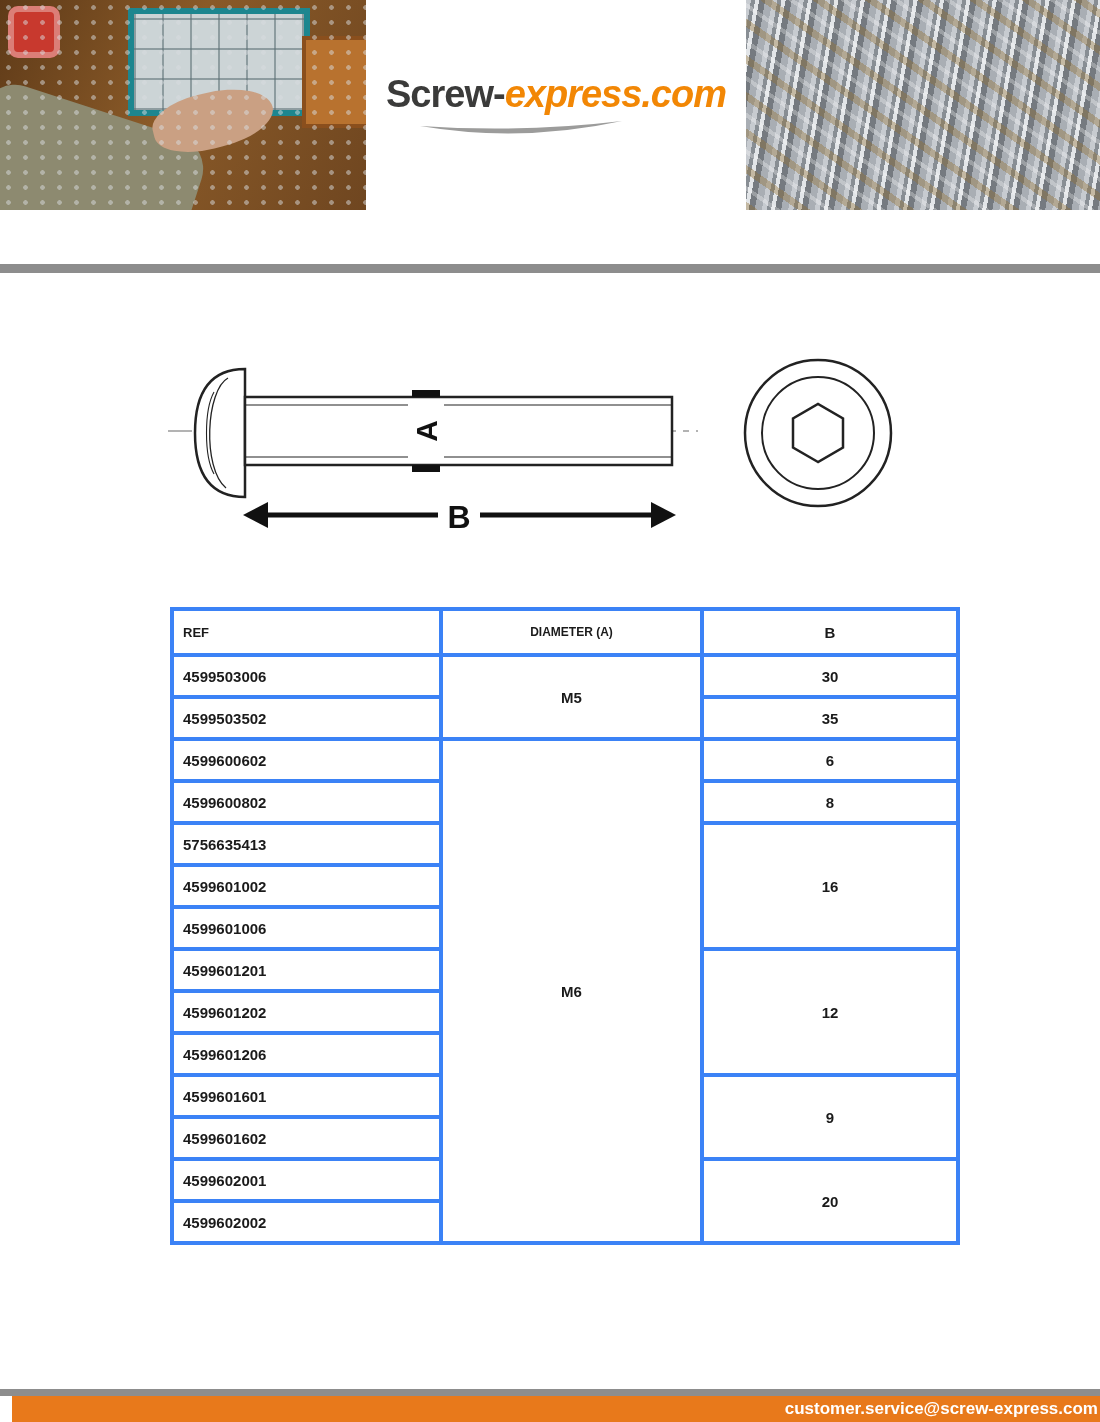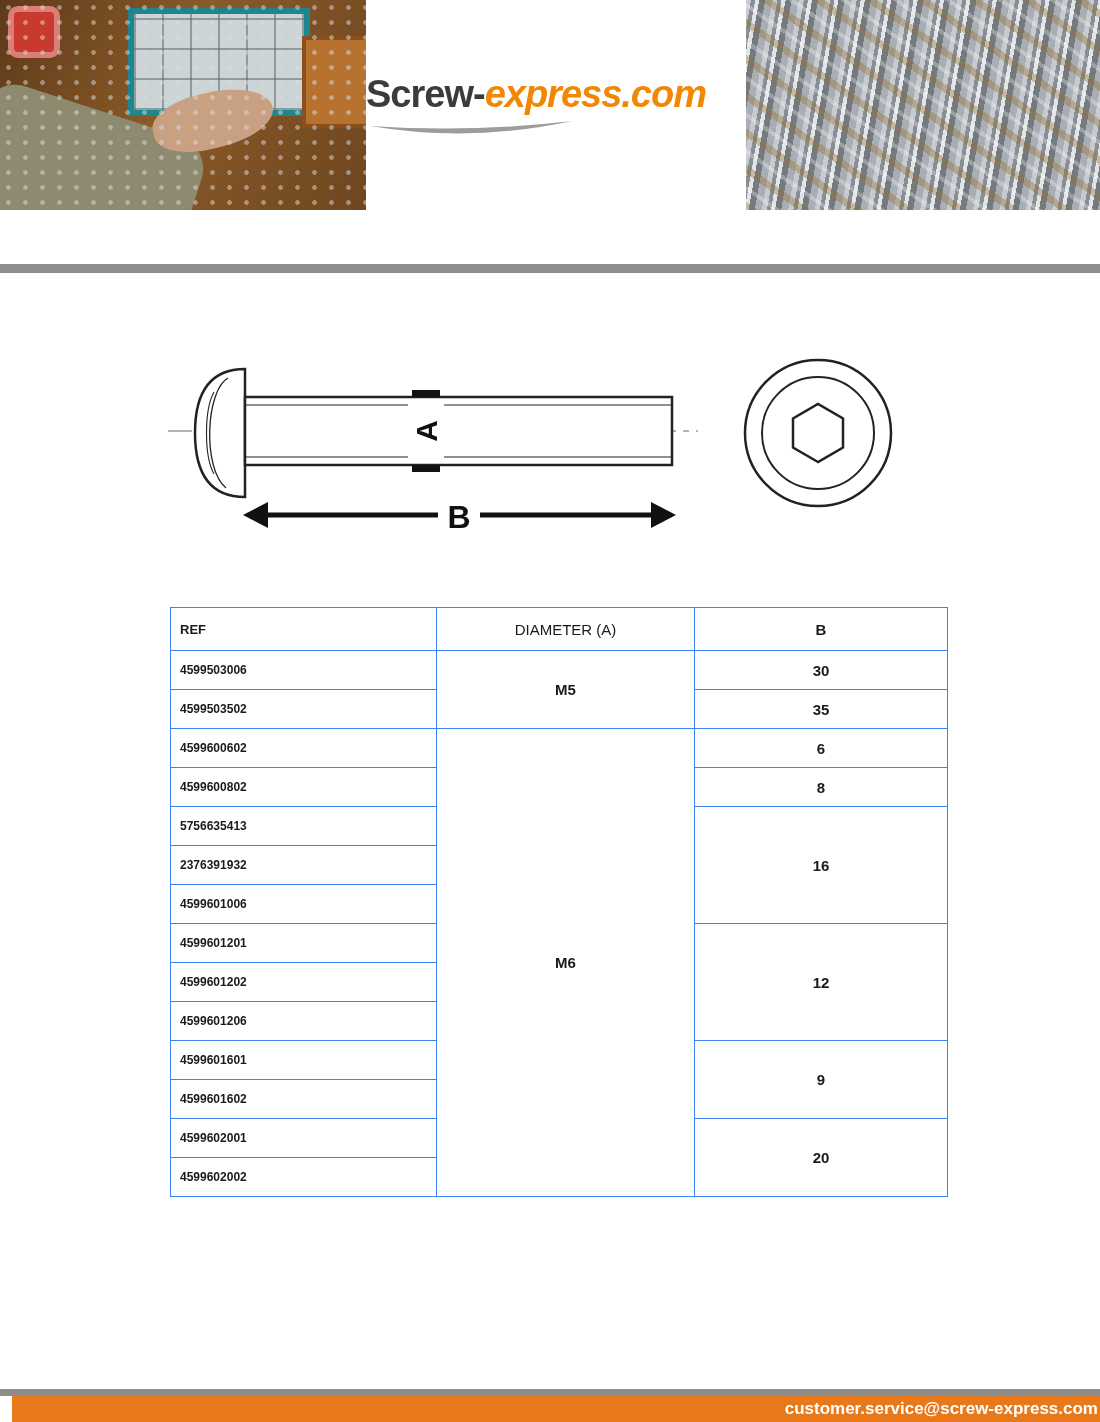--- a/index.html
+++ b/index.html
@@ -19,46 +19,46 @@
                       repeating-linear-gradient(0deg,rgba(90,110,115,.55) 0 2px,transparent 2px 30px);
      border:6px solid #1d868f;}
   .tray2{left:302px;top:36px;width:60px;height:84px;background:#b8722f;border:4px solid #8a4f1d;}
   .sleeve{left:-34px;top:108px;width:230px;height:140px;background:#8d8a70;transform:rotate(18deg);border-radius:34px;}
   .hand{left:152px;top:92px;width:122px;height:56px;background:#caa083;border-radius:46% 58% 52% 50%;transform:rotate(-14deg);}
   .tape{left:8px;top:6px;width:52px;height:52px;background:#c8392e;border-radius:10px;box-shadow:inset 0 0 0 6px rgba(255,255,255,.35);}
   .scatter{inset:0;background-image:radial-gradient(circle,#d8dcdf 2px,transparent 2.6px);background-size:17px 15px;opacity:.5;}
 
   
   .logo-area{position:absolute;left:366px;top:0;width:380px;height:212px;
-     display:flex;flex-direction:column;align-items:flex-start;justify-content:center;gap:3px;}
+     display:flex;flex-direction:column;align-items:center;justify-content:center;gap:3px;}
   .logo-text{font-size:38px;font-weight:bold;letter-spacing:-1px;white-space:nowrap;}
   .logo-dark{color:var(--logo-dark,#3B3B3A);}
   .logo-orange{color:var(--logo-orange,#F28705);font-style:italic;}
   .swoosh{margin-right:70px;}
 
   
   .banner{position:absolute;left:0;top:218px;width:1100px;height:46px;background:var(--orange,#E8791B);
      display:flex;align-items:center;justify-content:center;color:#fff;font-size:40px;font-weight:bold;letter-spacing:.5px;}
   .strip{position:absolute;left:0;width:1100px;background:var(--strip-gray,#8D8D8D);}
   .strip-top{top:264px;height:9px;}
   .strip-bottom{top:1389px;height:7px;}
 
   
   .drawing{position:absolute;left:150px;top:352px;}
 
   
   .table-wrap{position:absolute;left:170px;top:607px;}
   .spec-table{border-collapse:collapse;table-layout:fixed;width:760px;color:#1a1a1a;}
-  .spec-table th,.spec-table td{border:1px solid #3b82f6;background:#fff;}
+  .spec-table th,.spec-table td{border:4px solid #3b82f6;background:#fff;}
   .spec-table th{height:40px;}
   .spec-table td{height:36px;}
   .h-ref{width:255px;text-align:left;padding-left:9px;font-size:13px;font-weight:bold;}
-  .h-dia{width:255px;text-align:center;font-size:15px;font-weight:normal;}
+  .h-dia{width:255px;text-align:center;font-size:12px;font-weight:bold;}
   .h-b{width:250px;text-align:center;font-size:15px;font-weight:bold;}
-  .ref-cell{text-align:left;padding-left:9px;font-size:12px;font-weight:bold;}
+  .ref-cell{text-align:left;padding-left:9px;font-size:15px;font-weight:bold;}
   .dia-cell,.b-cell{text-align:center;font-size:15px;font-weight:bold;border-radius:14px;}
 
   
   .footer-bar{position:absolute;left:12px;top:1396px;width:1100px;height:26px;background:var(--orange,#E8791B);
      display:flex;align-items:center;justify-content:flex-end;padding-right:14px;box-sizing:border-box;
      color:#fff;font-size:17px;font-weight:bold;}
 </style>
 </head>
 <body>
 
@@ -139,21 +139,21 @@
           </tr>
           <tr>
             <td class="ref-cell">4599600802</td>
             <td rowspan="1" class="b-cell">8</td>
           </tr>
           <tr>
             <td class="ref-cell">5756635413</td>
             <td rowspan="3" class="b-cell">16</td>
           </tr>
           <tr>
-            <td class="ref-cell">2376391932</td>
+            <td class="ref-cell">4599601002</td>
           </tr>
           <tr>
             <td class="ref-cell">4599601006</td>
           </tr>
           <tr>
             <td class="ref-cell">4599601201</td>
             <td rowspan="3" class="b-cell">12</td>
           </tr>
           <tr>
             <td class="ref-cell">4599601202</td>

